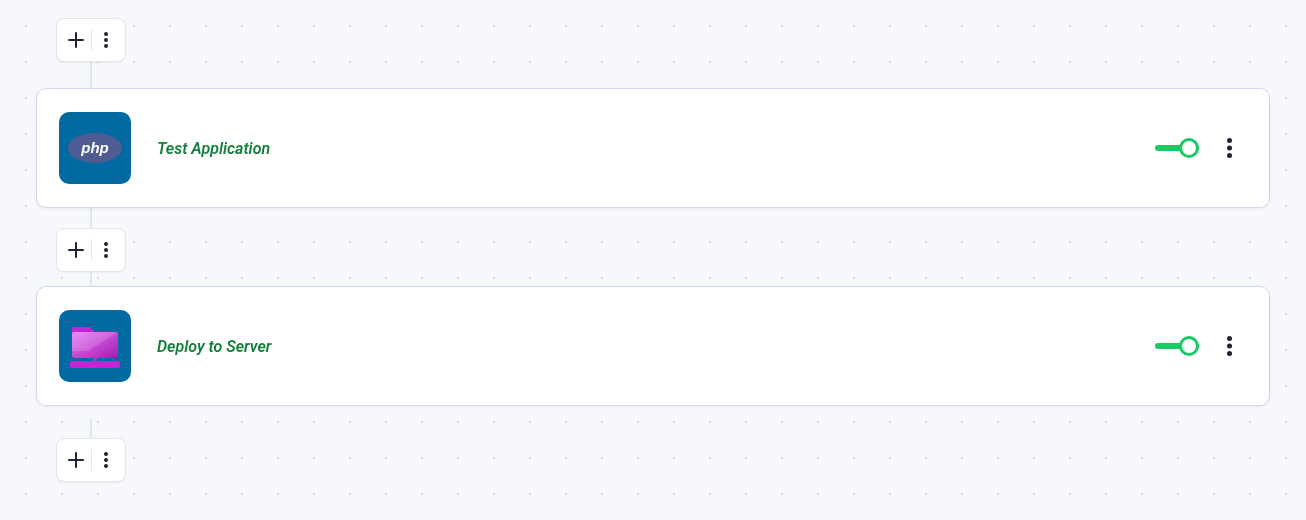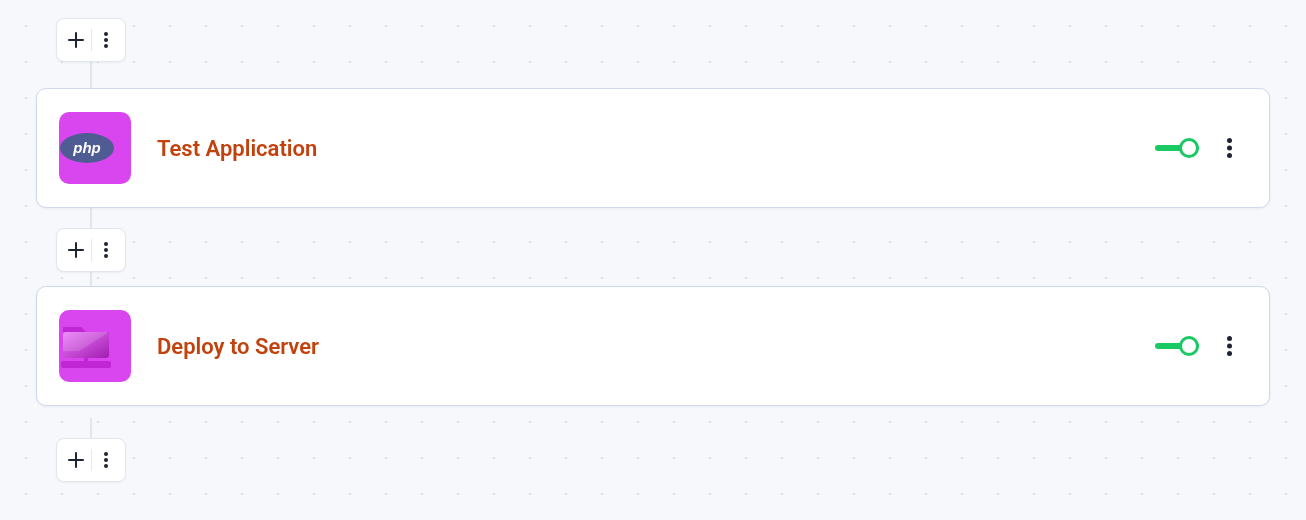--- a/index.html
+++ b/index.html
@@ -80,32 +80,33 @@
     box-shadow: 0 1px 3px rgba(16,24,40,.06);
     display: flex;
     align-items: center;
     padding: 0 28px 0 22px;
     z-index: 2;
   }
   .step-card .icon-wrap {
     width: 72px;
     height: 72px;
     border-radius: 10px;
-    background: #d946ef;
-    display: flex;
-    align-items: center;
-    justify-content: flex-start;
+    background: #0369a1;
+    display: flex;
+    align-items: center;
+    justify-content: center;
     margin-right: 26px;
     flex-shrink: 0;
   }
   .step-card .step-title {
     flex: 1;
-    font-size: 22px;
+    font-size: 16px;
     font-weight: 600;
-    color: #c2410c;
+    color: #15803d;
+    font-style: italic;
   }
   .step-card .toggle {
     width: 44px;
     height: 22px;
     position: relative;
     margin-right: 18px;
     cursor: pointer;
   }
   .step-card .toggle .track {
     position: absolute;

